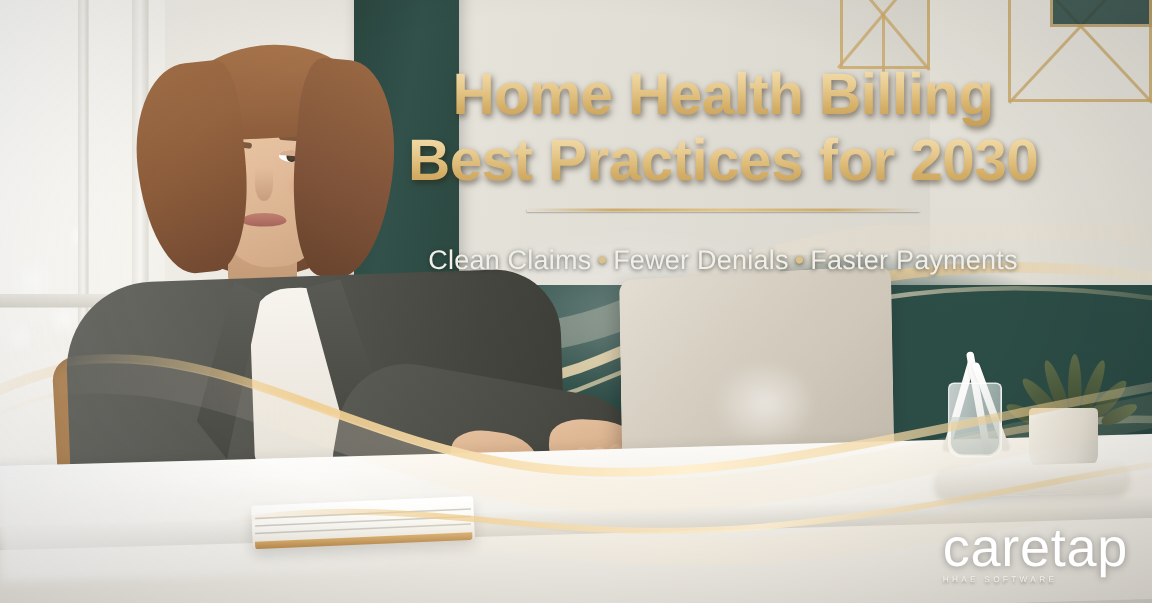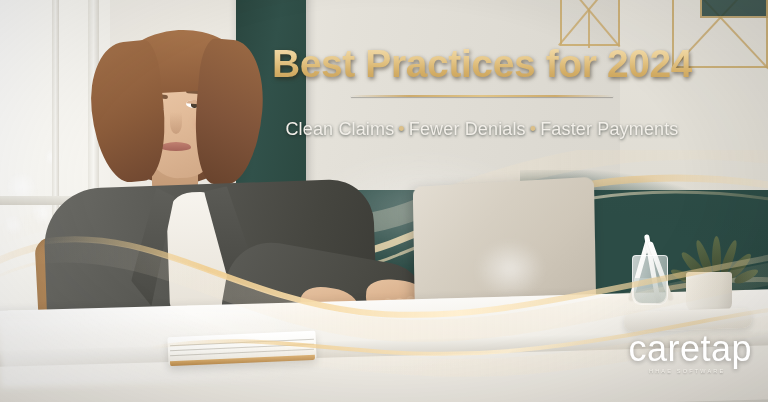--- a/index.html
+++ b/index.html
@@ -185,21 +185,21 @@
     -webkit-text-fill-color:transparent;
     filter:drop-shadow(1px 2px 2px rgba(40,30,12,.55)); white-space:nowrap; }
   .divider { margin:9px auto 0; width:262px; height:2px;
     background:linear-gradient(90deg,rgba(201,169,106,0),#cdab6d 22%,#e0c488 50%,#cdab6d 78%,rgba(201,169,106,0));
     box-shadow:0 1px 1px rgba(0,0,0,.25); }
   .subline { margin-top:22px; font-size:18px; font-weight:500; color:#f2efe9;
     letter-spacing:.15px; text-shadow:0 1px 3px rgba(25,35,32,.70); white-space:nowrap; }
   .subline .dot { color:#dcc089; padding:0 4px; }
 
   
-  .logo { position:absolute; right:16px; bottom:28px; text-align:center; z-index:45; }
+  .logo { position:absolute; right:16px; bottom:12px; text-align:left; z-index:45; }
   .logo-word { font-size:36px; line-height:36px; color:#ffffff; font-weight:300;
     letter-spacing:.5px; text-shadow:0 1px 5px rgba(0,0,0,.35); }
   .logo-tag { font-size:5.5px; letter-spacing:2.2px; color:#f2efe9; margin-top:1px;
     margin-right:6px; text-shadow:0 1px 2px rgba(0,0,0,.35); }
 
   .vignette { position:absolute; inset:0; pointer-events:none;
     background:radial-gradient(ellipse at 50% 45%,rgba(0,0,0,0) 55%,rgba(0,0,0,.13) 100%); }
 </style>
 </head>
 <body>
@@ -361,21 +361,22 @@
         </linearGradient>
       </defs>
       <path d="M40,12 C150,-6 230,66 360,82 C480,96 600,58 800,22" stroke="url(#g4)" stroke-width="6" fill="none"></path>
       <path d="M30,24 C150,6 240,84 370,98 C490,112 610,74 800,38" stroke="url(#g5)" stroke-width="22" fill="none" opacity=".5"></path>
       <path d="M150,118 C280,96 360,136 520,120 C640,108 720,84 800,76" stroke="url(#g4)" stroke-width="4" fill="none" opacity=".85"></path>
       <path d="M170,132 C300,110 380,150 540,134 C660,122 730,98 800,90" stroke="url(#g5)" stroke-width="18" fill="none" opacity=".4"></path>
     </svg>
   </div>
 
   <div class="headline">
-    <div class="h-line">Best Practices for 2024</div>
+    <div class="h-line">Home Health Billing</div>
+    <div class="h-line">Best Practices for 2030</div>
     <div class="divider"></div>
     <div class="subline">
       <span>Clean Claims</span><span class="dot">•</span><span>Fewer Denials</span><span class="dot">•</span><span>Faster Payments</span>
     </div>
   </div>
 
   <div class="logo">
     <div class="logo-word">caretap</div>
     <div class="logo-tag">HHAE SOFTWARE</div>
   </div>

